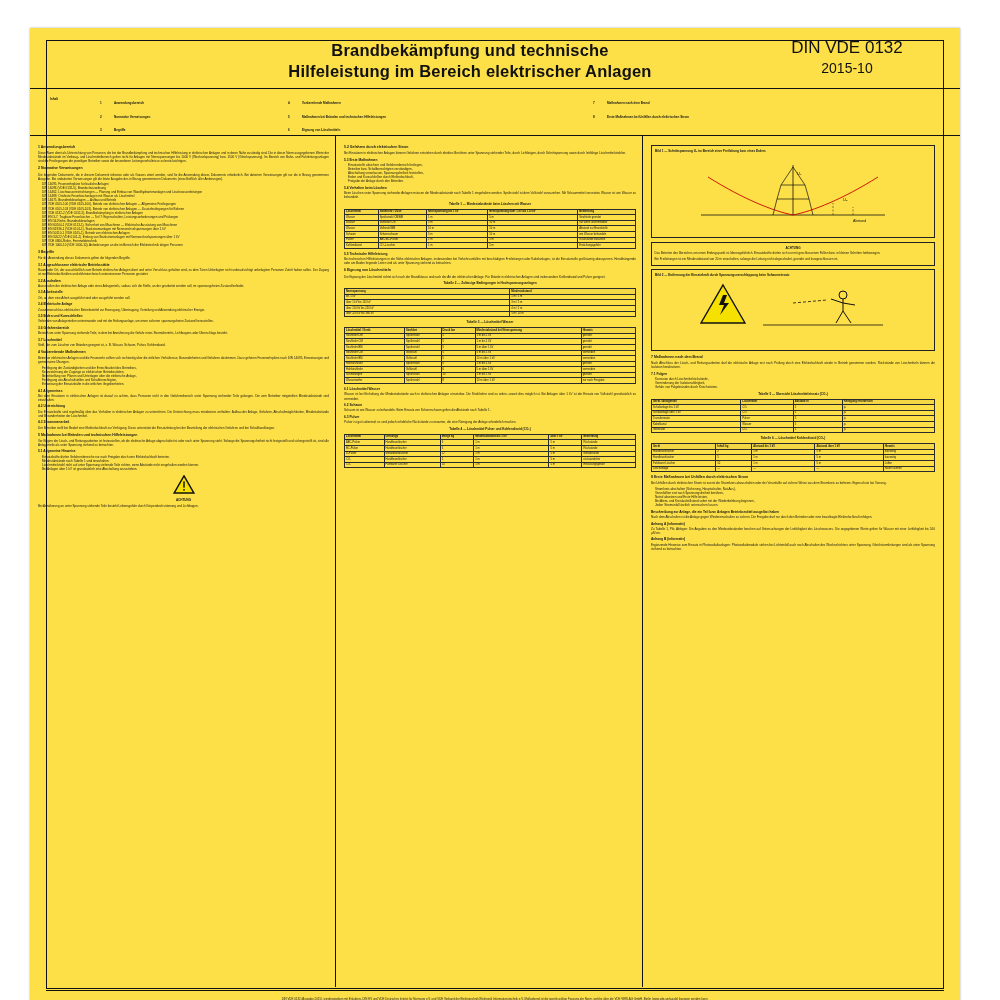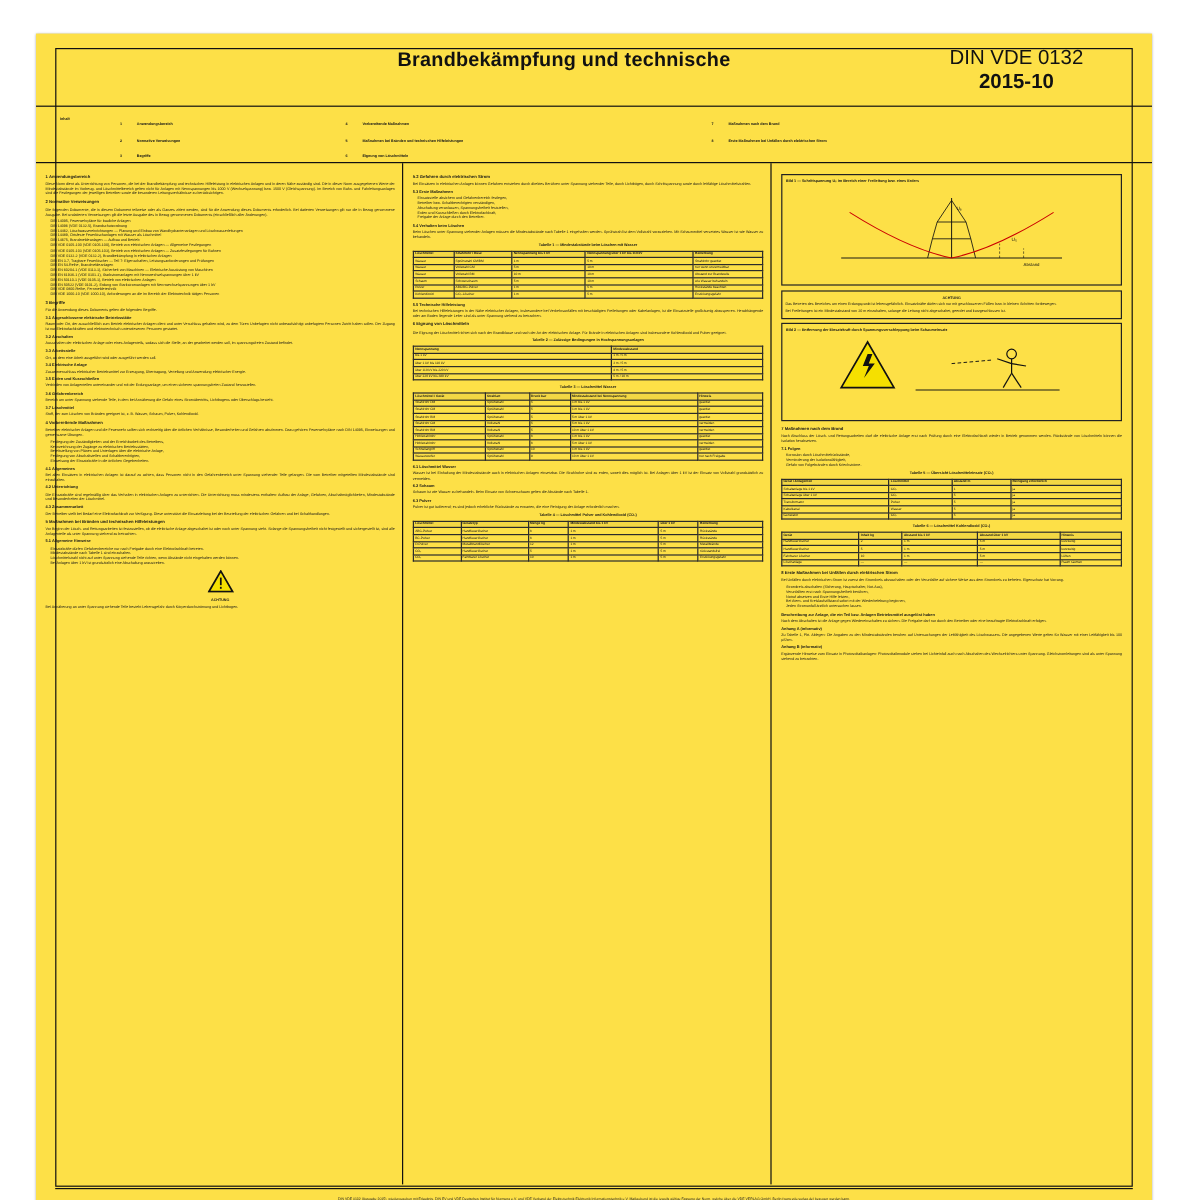--- a/index.html
+++ b/index.html
@@ -31,21 +31,21 @@
     text-align:center;
   }
   .title-line{
     font-weight:bold; font-size:16.5px; color:#111; letter-spacing:.2px;
     line-height:21px;
   }
   .din-block{
     position:absolute; right:28px; top:10px; width:170px; text-align:center;
   }
   .din-1{font-weight:normal;font-size:17px;color:#111;line-height:20px;}
-  .din-2{font-weight:bold;font-size:17px;color:#111;line-height:20px;}
+  .din-2{font-weight:normal;font-size:14px;color:#111;line-height:20px;}
   .hdr-rule{
     position:absolute; left:0; right:0; top:60px; height:1.2px; background:#111;
   }
   
   .contents{
     position:absolute; left:0; right:0; top:61px; height:46px;
     font-size:9.6px; color:#111;
   }
   .contents .col{ position:absolute; top:6px; }
   .c-label{ left:12px; font-weight:bold; font-size:11px;}
@@ -111,20 +111,21 @@
 </style>
 </head>
 <body>
 
 <div class="poster">
   <div class="inner-border"></div>
 
   <div class="header">
     <div class="title-block">
       <div class="title-line">Brandbekämpfung und technische</div>
+      <div class="title-line">Hilfeleistung im Bereich elektrischer Anlagen</div>
     </div>
     <div class="din-block">
       <div class="din-1">DIN VDE 0132</div>
       <div class="din-2">2015-10</div>
     </div>
   </div>
   <div class="hdr-rule"></div>
 
   <div class="contents">
     <div class="col c-label">Inhalt</div>

